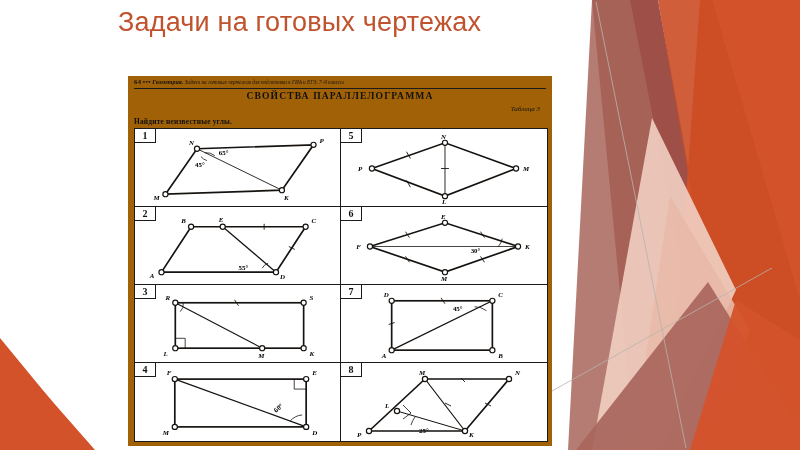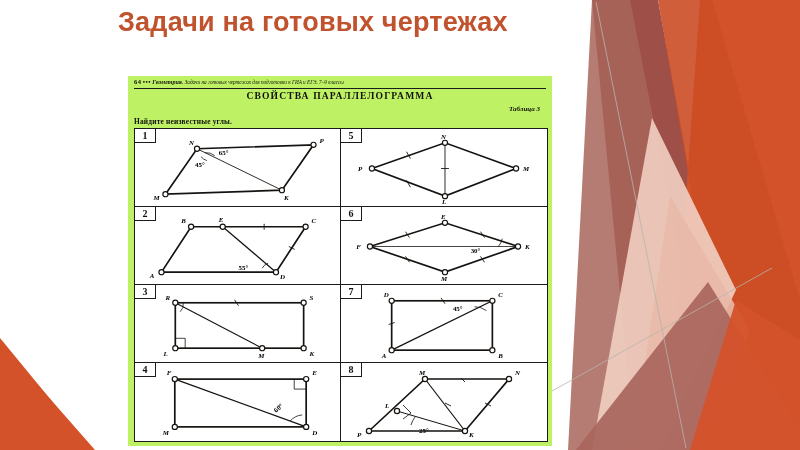--- a/index.html
+++ b/index.html
@@ -15,28 +15,27 @@
   
   #decor-right{position:absolute;top:0;right:0;width:260px;height:450px;overflow:hidden;pointer-events:none;}
   #decor-left{position:absolute;left:0;bottom:0;width:120px;height:200px;overflow:hidden;pointer-events:none;}
 
   
   #title{
     position:absolute;left:118px;top:4px;
     font-size:27px;line-height:36px;
     letter-spacing:0.2px;
     white-space:nowrap;
-    font-weight:bold;
   }
 
   
   #page{
     position:absolute;left:128px;top:76px;
     width:424px;height:370px;
-    background:#bef264;
+    background:#a16207;
     color:#12100f;
   }
   #page-header{
     position:absolute;left:6px;top:2px;width:412px;
     font-family:"Liberation Serif", serif;
     font-size:5.4px;line-height:7px;
     white-space:nowrap;
     border-bottom:1.1px solid #1a1a1a;
     padding-bottom:1.5px;
     color:#14120f;
@@ -45,21 +44,21 @@
   #page-header .bk{font-weight:bold;font-style:italic;font-size:6px;}
   #page-header .sub{font-style:italic;font-size:5.2px;}
   #page-title{
     position:absolute;left:0;top:14px;width:424px;text-align:center;
     font-family:"Liberation Serif", serif;
     font-weight:bold;font-size:9.6px;letter-spacing:1.1px;
   }
   #page-tablelabel{
     position:absolute;right:12px;top:29px;
     font-family:"Liberation Serif", serif;
-    font-style:italic;font-weight:bold;font-size:7px;
+    font-style:italic;font-weight:normal;font-size:7px;
   }
   #page-instr{
     position:absolute;left:6px;top:41px;
     font-family:"Liberation Serif", serif;
     font-weight:bold;font-size:7.4px;letter-spacing:.2px;text-align:center;
   }
   #grid{
     position:absolute;left:6px;top:52px;
     width:412px;height:312px;
     border:1.2px solid #1d1b19;

